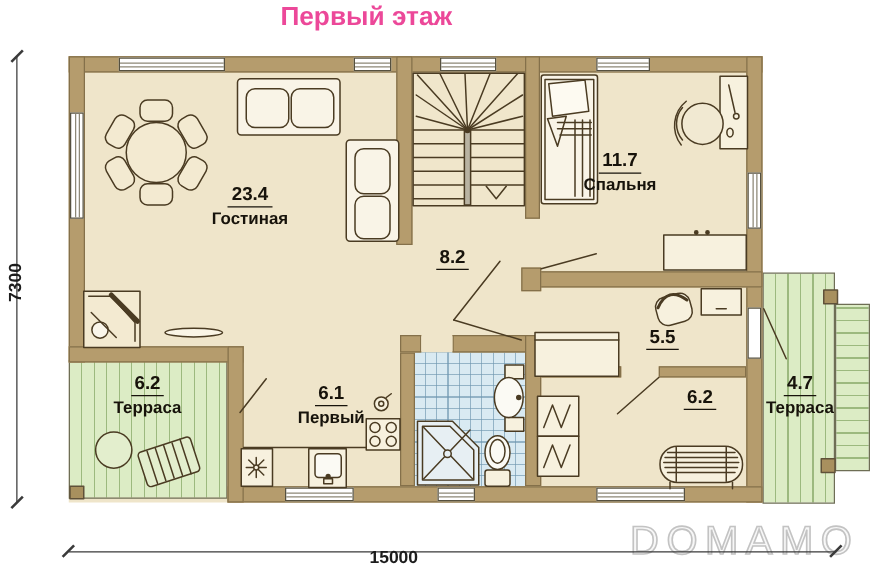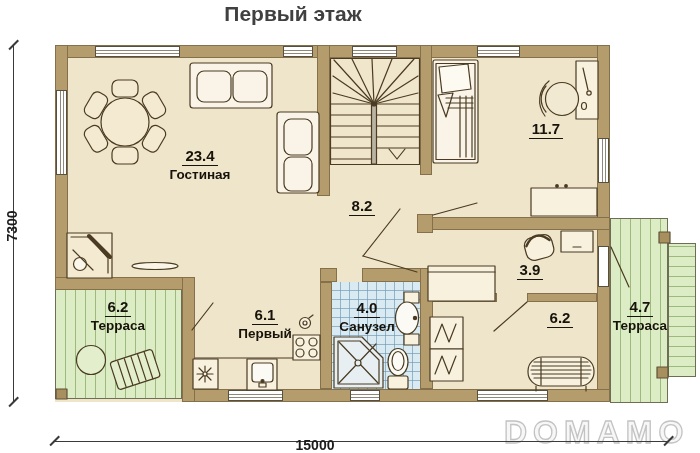--- a/index.html
+++ b/index.html
@@ -1,19 +1,19 @@
 <!DOCTYPE html>
 <html><head>
 <meta charset="utf-8">
 <style>
   html,body{margin:0;padding:0;background:#fff;}
   .stage{position:relative;width:700px;height:453px;background:#ffffff;overflow:hidden;
          font-family:"Liberation Sans",sans-serif;}
   .title{position:absolute;top:2px;left:158px;width:270px;text-align:center;
-         font-size:21px;font-weight:bold;color:#404040;}
+         font-size:21px;font-weight:bold;color:#ec4899;}
   
   .floor-main{position:absolute;left:55px;top:45px;width:555px;height:357px;background:#efe5ca;}
   .terrace{position:absolute;border:1px solid #6e6e55;box-sizing:border-box;
            background:repeating-linear-gradient(90deg,#dcecc5 0 9px,#9cb97e 9px 10px);}
   .terrace-h{background:repeating-linear-gradient(0deg,#dcecc5 0 9px,#9cb97e 9px 10px);}
   .bath-floor{position:absolute;left:332px;top:282px;width:88px;height:107px;background:#d9eaf2;
       background-image:repeating-linear-gradient(0deg,transparent 0 8px,rgba(110,150,175,.65) 8px 9px),
                        repeating-linear-gradient(90deg,transparent 0 8px,rgba(110,150,175,.65) 8px 9px);}
   
   .wall{position:absolute;background:#b59c6d;border:1px solid #84704a;box-sizing:border-box;}
@@ -27,21 +27,21 @@
   
   .lbl{position:absolute;text-align:center;font-weight:bold;color:#17130b;line-height:1.18;}
   .lbl .a{font-size:15px;border-bottom:1.5px solid #17130b;padding:0 3px;display:inline-block;}
   .lbl .n{font-size:13.5px;display:block;margin-top:1px;}
   
   .dim{position:absolute;background:#3a3a3a;}
   .tick{position:absolute;width:13px;height:1.5px;background:#3a3a3a;transform:rotate(-45deg);}
   .dim-lab{position:absolute;font-size:14px;font-weight:bold;color:#1c1c1c;text-align:center;}
   .dim-lab-v{transform:rotate(-90deg);}
   
-  .wm{position:absolute;font-weight:bold;white-space:nowrap;pointer-events:none;}
+  .wm{position:absolute;font-weight:normal;white-space:nowrap;pointer-events:none;}
   .wm-c{left:238px;top:204px;font-size:38px;letter-spacing:12px;
         color:rgba(150,138,112,0.16);-webkit-text-stroke:1px rgba(150,138,112,0.30);}
   .wm-b{left:504px;top:414px;font-size:32px;letter-spacing:6px;
         color:rgba(0,0,0,0.03);-webkit-text-stroke:1.3px #c3c3c3;}
   svg{position:absolute;left:0;top:0;}
   svg *{vector-effect:non-scaling-stroke;}
 </style>
 </head>
 <body>
 
@@ -291,36 +291,33 @@
       <line x1="527" y1="302" x2="494" y2="331"></line>
       <line x1="611" y1="247" x2="629" y2="287"></line>
       <line x1="433" y1="215" x2="477" y2="203"></line>
     </g>
   </svg>
 
   <div class="lbl" style="left:160px;top:147px;width:80px;">
     <span class="a">23.4</span>
     <span class="n">Гостиная</span>
   </div>
-  <div class="lbl" style="left:506px;top:120px;width:80px;">
+  <div class="lbl" style="left:456px;top:120px;width:80px;">
     <span class="a">11.7</span>
+    <span class="n">Спальня</span>
   </div>
   <div class="lbl" style="left:307px;top:197px;width:110px;">
     <span class="a">8.2</span>
   </div>
   <div class="lbl" style="left:490px;top:261px;width:80px;">
-    <span class="a">3.9</span>
+    <span class="a">5.5</span>
   </div>
   <div class="lbl" style="left:225px;top:306px;width:80px;">
     <span class="a">6.1</span>
     <span class="n">Первый</span>
-  </div>
-  <div class="lbl" style="left:327px;top:299px;width:80px;">
-    <span class="a">4.0</span>
-    <span class="n">Санузел</span>
   </div>
   <div class="lbl" style="left:518px;top:309px;width:84px;">
     <span class="a">6.2</span>
   </div>
   <div class="lbl" style="left:78px;top:298px;width:80px;">
     <span class="a">6.2</span>
     <span class="n">Терраса</span>
   </div>
   <div class="lbl" style="left:600px;top:298px;width:80px;">
     <span class="a">4.7</span>

